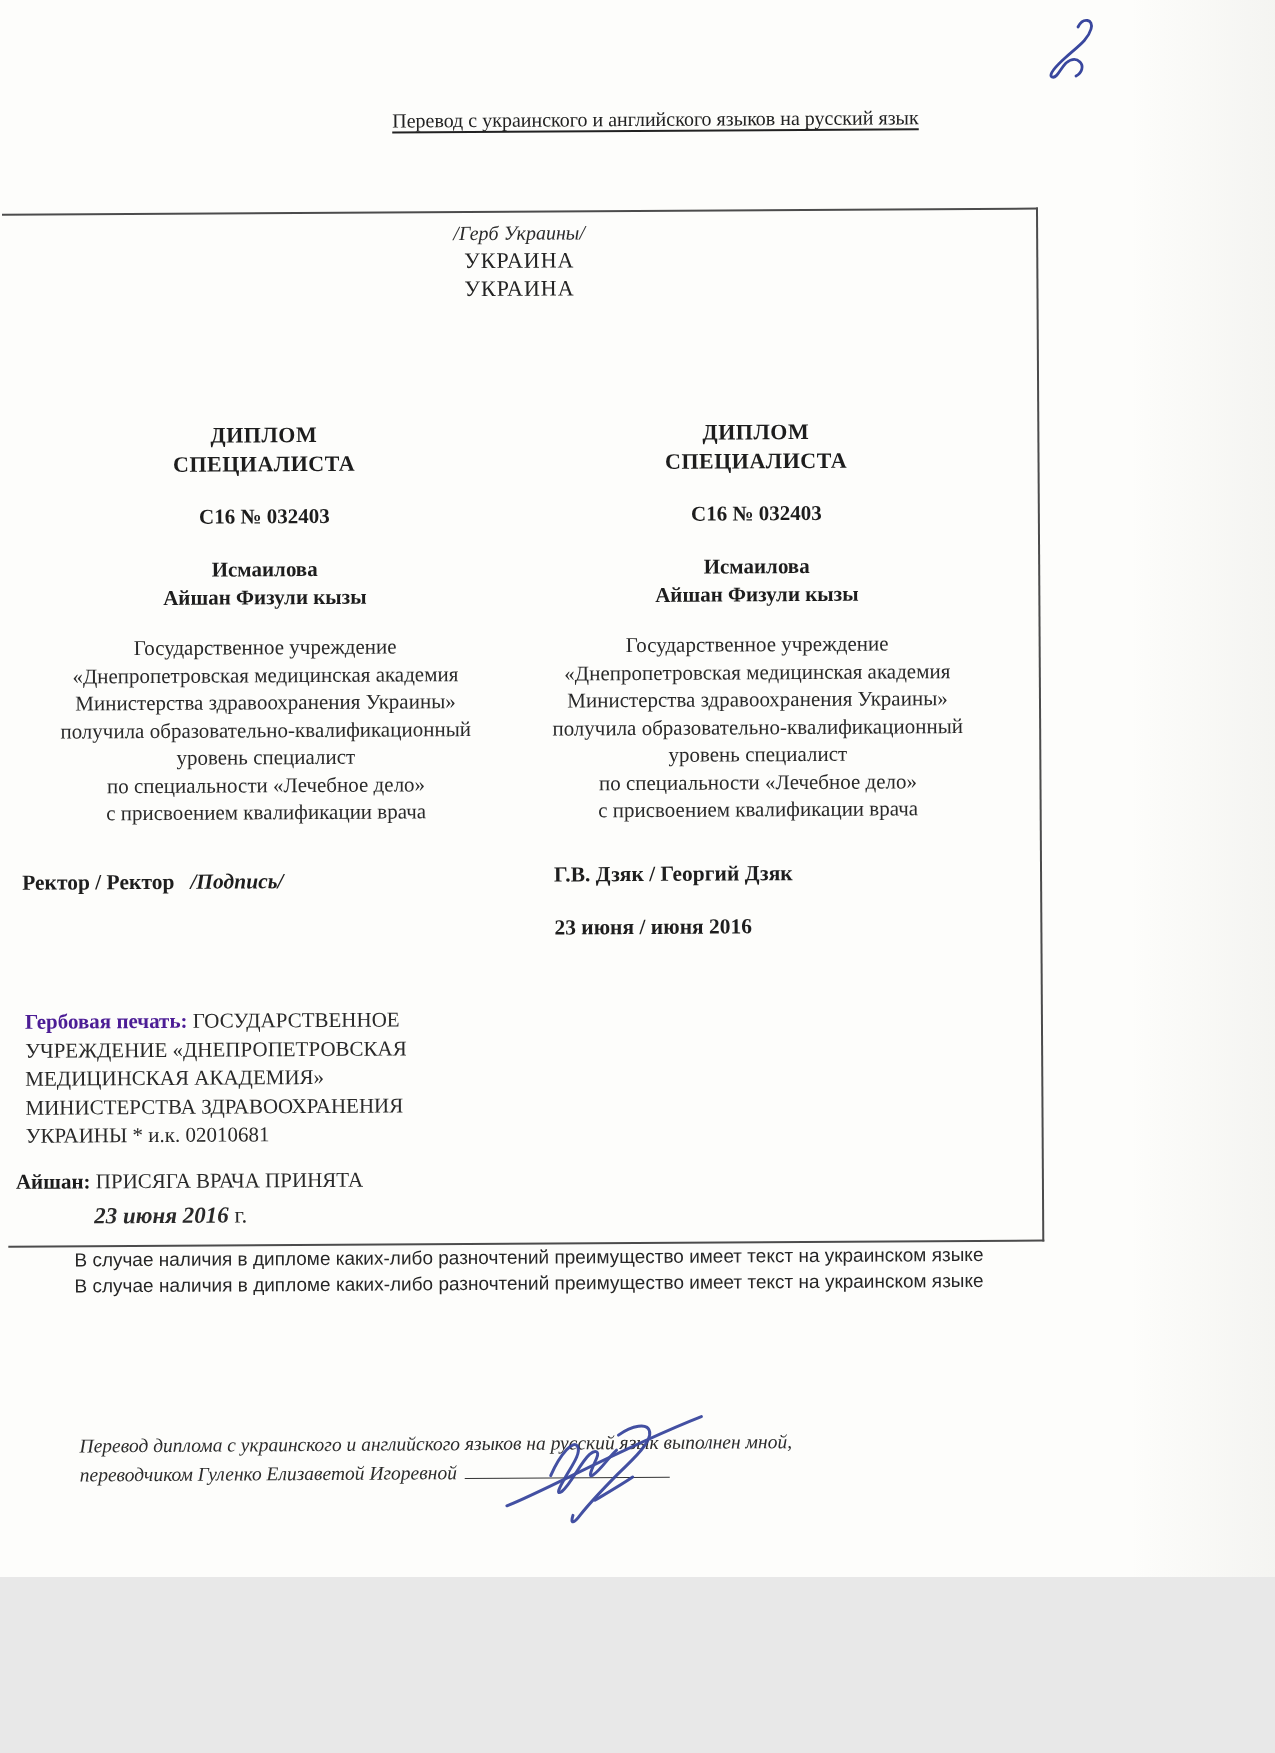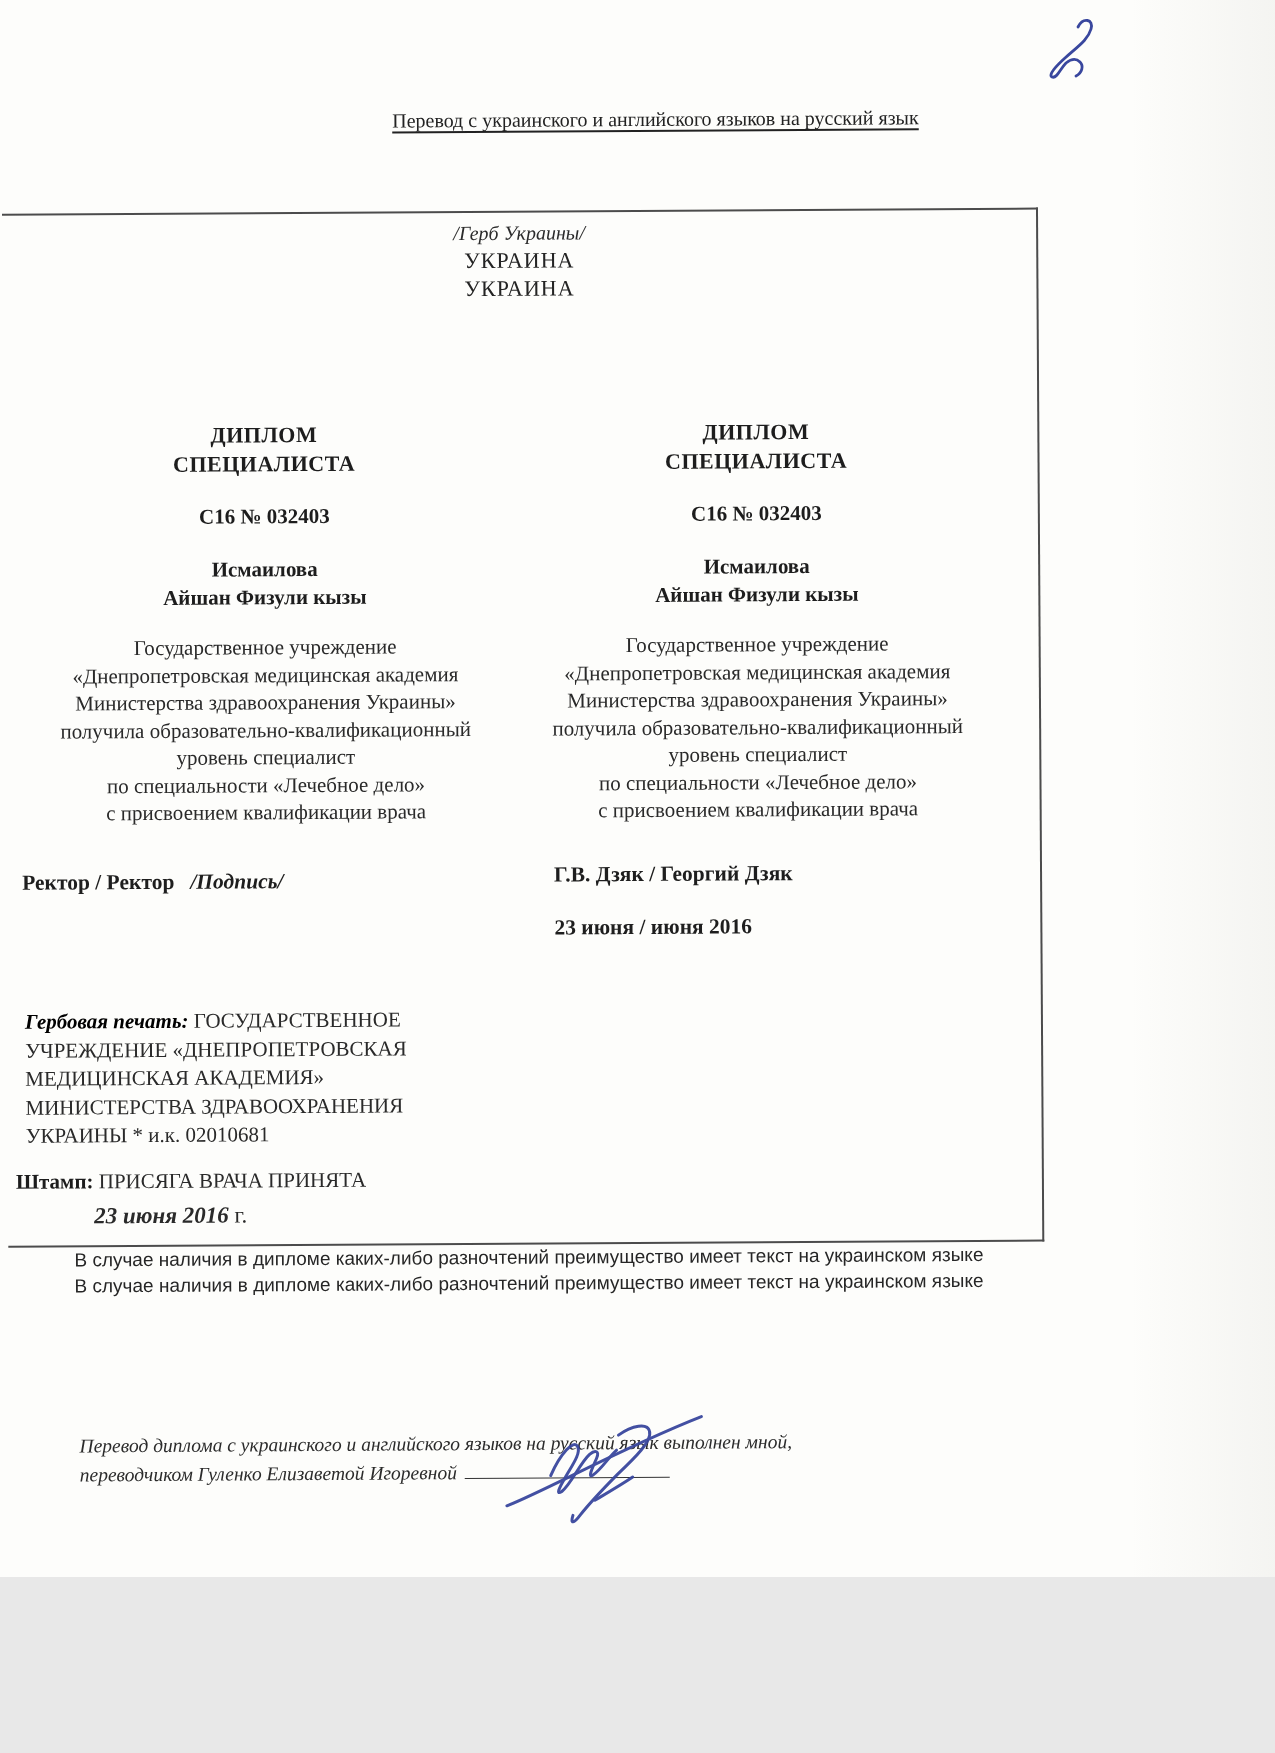--- a/index.html
+++ b/index.html
@@ -44,21 +44,21 @@
   .col.right{left:520px;}
   .dip-title{position:absolute;top:206px;left:0;width:100%;font-weight:bold;font-size:22px;line-height:29px;letter-spacing:0.5px;color:#1d1d1d;}
   .dip-num{position:absolute;top:290px;left:0;width:100%;font-weight:bold;font-size:21px;color:#1d1d1d;}
   .dip-name{position:absolute;top:341px;left:0;width:100%;font-weight:bold;font-size:21px;line-height:28px;color:#1d1d1d;}
   .dip-body{position:absolute;top:420px;left:0;width:100%;font-size:21px;line-height:27.5px;color:#2a2a2a;}
   .rector-line{position:absolute;left:16px;top:655px;font-size:21.5px;font-weight:bold;color:#1e1e1e;white-space:nowrap;}
   .rector-line .sig-note{font-style:italic;margin-left:16px;}
   .rector-name{position:absolute;left:548px;top:650px;font-size:21.5px;font-weight:bold;color:#1e1e1e;white-space:nowrap;}
   .issue-date{position:absolute;left:548px;top:703px;font-size:21.5px;font-weight:bold;color:#1e1e1e;white-space:nowrap;}
   .seal{position:absolute;left:18px;top:792px;width:470px;font-size:21px;line-height:28.5px;text-align:left;color:#2a2a2a;}
-  .seal .lbl{font-weight:bold;color:#000000;font-style:italic;}
+  .seal .lbl{font-weight:bold;color:#4c1d95;}
   .stamp{position:absolute;left:8px;top:954px;font-size:21px;text-align:left;color:#2a2a2a;white-space:nowrap;}
   .stamp .lbl{font-weight:bold;color:#1c1c1c;}
   .stamp-date{position:absolute;left:86px;top:988px;font-size:23px;color:#2a2a2a;white-space:nowrap;}
   .stamp-date .dt{font-weight:bold;font-style:italic;}
   
   .disclaimer{
     position:absolute;left:72px;width:980px;
     font-family:"Liberation Sans", sans-serif;
     font-size:19px;color:#262626;white-space:nowrap;
   }
@@ -151,21 +151,21 @@
       <div class="seal">
         <span class="lbl">Гербовая печать:</span>
         <span>ГОСУДАРСТВЕННОЕ</span>
         <div>УЧРЕЖДЕНИЕ «ДНЕПРОПЕТРОВСКАЯ</div>
         <div>МЕДИЦИНСКАЯ АКАДЕМИЯ»</div>
         <div>МИНИСТЕРСТВА ЗДРАВООХРАНЕНИЯ</div>
         <div>УКРАИНЫ * и.к. 02010681</div>
       </div>
 
       <div class="stamp">
-        <span class="lbl">Штамп:</span>
+        <span class="lbl">Айшан:</span>
         <span>ПРИСЯГА ВРАЧА ПРИНЯТА</span>
       </div>
       <div class="stamp-date">
         <span class="dt">23 июня 2016</span>
         <span>г.</span>
       </div>
 
     </div>
 
     <div class="disclaimer disc1">В случае наличия в дипломе каких-либо разночтений преимущество имеет текст на украинском языке</div>

